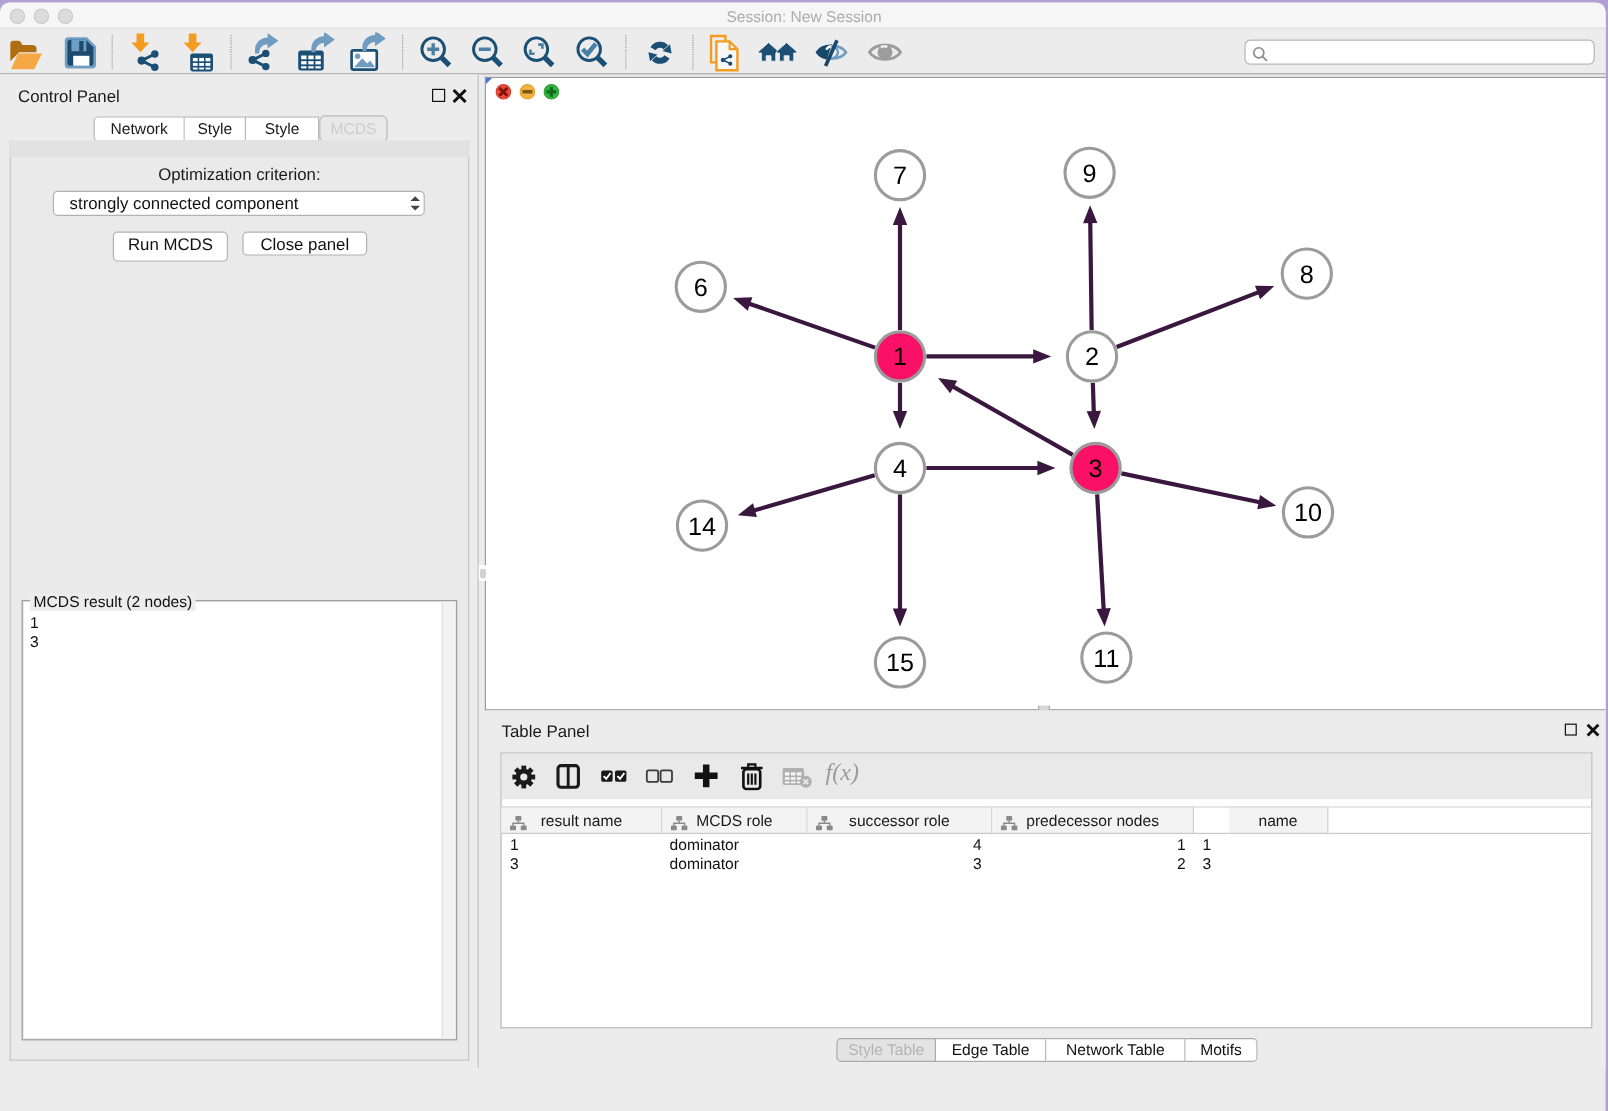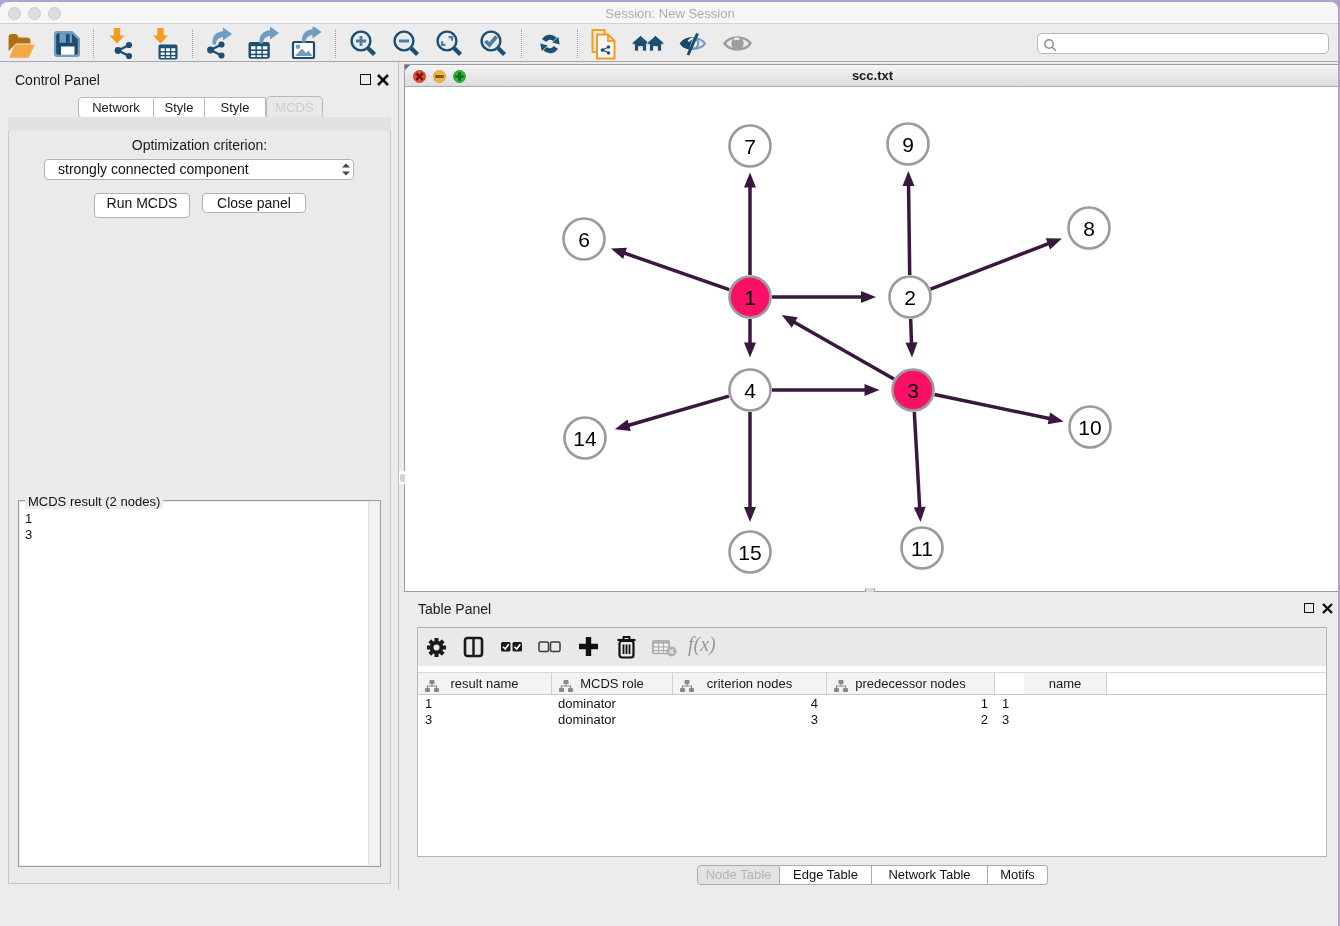--- a/index.html
+++ b/index.html
@@ -226,21 +226,20 @@
   <div class="abs" style="left:202px;top:193px;width:104px;height:20px;background:#fff;border:1px solid #b2b2b2;border-radius:4px;font-size:14px;color:#111;text-align:center;line-height:18px">Close panel</div>
 
   <div class="abs" style="left:18px;top:500px;width:363px;height:367px;border:1px solid #9e9e9e"></div>
   <div class="abs" style="left:20px;top:502px;width:359px;height:363px;background:#fff"></div>
   <div class="abs" style="left:368px;top:502px;width:11px;height:363px;background:#f2f2f2;border-left:1px solid #e0e0e0"></div>
   <div class="abs" style="left:25px;top:494px;background:#ececec;padding:0 3px;font-size:13px;color:#111">MCDS result (2 nodes)</div>
   <div class="abs" style="left:25px;top:511px;font-size:13px;color:#111">1</div>
   <div class="abs" style="left:25px;top:527px;font-size:13px;color:#111">3</div>
 
   <div id="netwin">
-    <div id="nettitle">scc.txt</div>
     <svg class="abs" style="left:0;top:0" width="6" height="6" viewBox="0 0 6 6">
           <path d="M0 0 L5 0 L0 5 Z" fill="#4a72c8"></path>
         </svg>
     <div class="light" style="left:8px;background:#ee493f;border:1px solid #d63f34"></div>
     <div class="light" style="left:28px;background:#f4b141;border:1px solid #e0a42f"></div>
     <div class="light" style="left:48px;background:#31b440;border:1px solid #2aa338"></div>
     <svg class="abs" style="left:10px;top:6.5px" width="9" height="9" viewBox="0 0 9 9">
           <path d="M1.2 1.2 L7.8 7.8 M7.8 1.2 L1.2 7.8" stroke="#7e150c" stroke-width="2.5"></path>
         </svg>
     <svg class="abs" style="left:30px;top:6.5px" width="9" height="9" viewBox="0 0 9 9">
@@ -310,21 +309,21 @@
     <div class="paneltitle abs" style="left:14px;top:9px">Table Panel</div>
     <div class="abs" style="left:900px;top:11px;width:10px;height:10px;border:1.5px solid #111"></div>
     <svg class="abs" style="left:917px;top:10px" width="13" height="13" viewBox="0 0 13 13">
           <path d="M2 2 L11 11 M11 2 L2 11" stroke="#111" stroke-width="2.4"></path>
         </svg>
     <div id="tbox">
       <div id="tbar"></div>
       <div class="abs" style="left:0px;top:44px;width:908px;height:23px;background:#fff;border-top:1px solid #d8d8d8;border-bottom:1px solid #c9c9c9"></div>
       <div class="hdrcell" style="left:0px;width:134px;background:#f3f3f3">result name</div>
       <div class="hdrcell" style="left:134px;width:121px;background:#f3f3f3">MCDS role</div>
-      <div class="hdrcell" style="left:255px;width:154px;background:#f3f3f3">criterion nodes</div>
+      <div class="hdrcell" style="left:255px;width:154px;background:#f3f3f3">successor role</div>
       <div class="hdrcell" style="left:409px;width:168px;background:#f3f3f3">predecessor nodes</div>
       <div class="hdrcell" style="left:606px;width:83px;background:#f3f3f3">name</div>
     </div>
   </div>
   <svg style="position:absolute;left:426px;top:637px" width="21" height="21" viewBox="0 0 21 21">
         <g transform="translate(10.5,10.5)">
           <circle r="6.8" fill="#1a1a1a"></circle>
           <rect x="-2" y="-9.5" width="4" height="5" transform="rotate(0)" fill="#1a1a1a"></rect>
           <rect x="-2" y="-9.5" width="4" height="5" transform="rotate(45)" fill="#1a1a1a"></rect>
           <rect x="-2" y="-9.5" width="4" height="5" transform="rotate(90)" fill="#1a1a1a"></rect>
@@ -425,21 +424,21 @@
       <div class="rowval" style="left:425px;top:696px">1</div>
       <div class="rowval" style="left:558px;top:696px">dominator</div>
       <div class="rowval" style="left:700px;top:696px;width:118px;text-align:right">4</div>
       <div class="rowval" style="left:860px;top:696px;width:128px;text-align:right">1</div>
       <div class="rowval" style="left:1002px;top:696px">1</div>
       <div class="rowval" style="left:425px;top:712px">3</div>
       <div class="rowval" style="left:558px;top:712px">dominator</div>
       <div class="rowval" style="left:700px;top:712px;width:118px;text-align:right">3</div>
       <div class="rowval" style="left:860px;top:712px;width:128px;text-align:right">2</div>
       <div class="rowval" style="left:1002px;top:712px">3</div>
-      <div class="btab" style="left:697px;top:865px;width:83px;background:#e3e3e3;color:#b5b5b5;border-radius:4px 0 0 4px">Node Table</div>
+      <div class="btab" style="left:697px;top:865px;width:83px;background:#e3e3e3;color:#b5b5b5;border-radius:4px 0 0 4px">Style Table</div>
       <div class="btab" style="left:780px;top:865px;width:92px;border-left:none">Edge Table</div>
       <div class="btab" style="left:872px;top:865px;width:116px;border-left:none">Network Table</div>
       <div class="btab" style="left:988px;top:865px;width:60px;border-left:none;border-radius:0 4px 4px 0">Motifs</div>
   <div id="statusbar">
     <div class="sbtn" style="left:12px;top:8px;width:27px;height:23px"></div>
     <svg class="abs" style="left:18px;top:13.5px" width="15" height="12" viewBox="0 0 15 12">
           <g fill="#111">
             <circle cx="1.6" cy="1.6" r="1.6"></circle>
             <circle cx="1.6" cy="6" r="1.6"></circle>
             <circle cx="1.6" cy="10.4" r="1.6"></circle>

